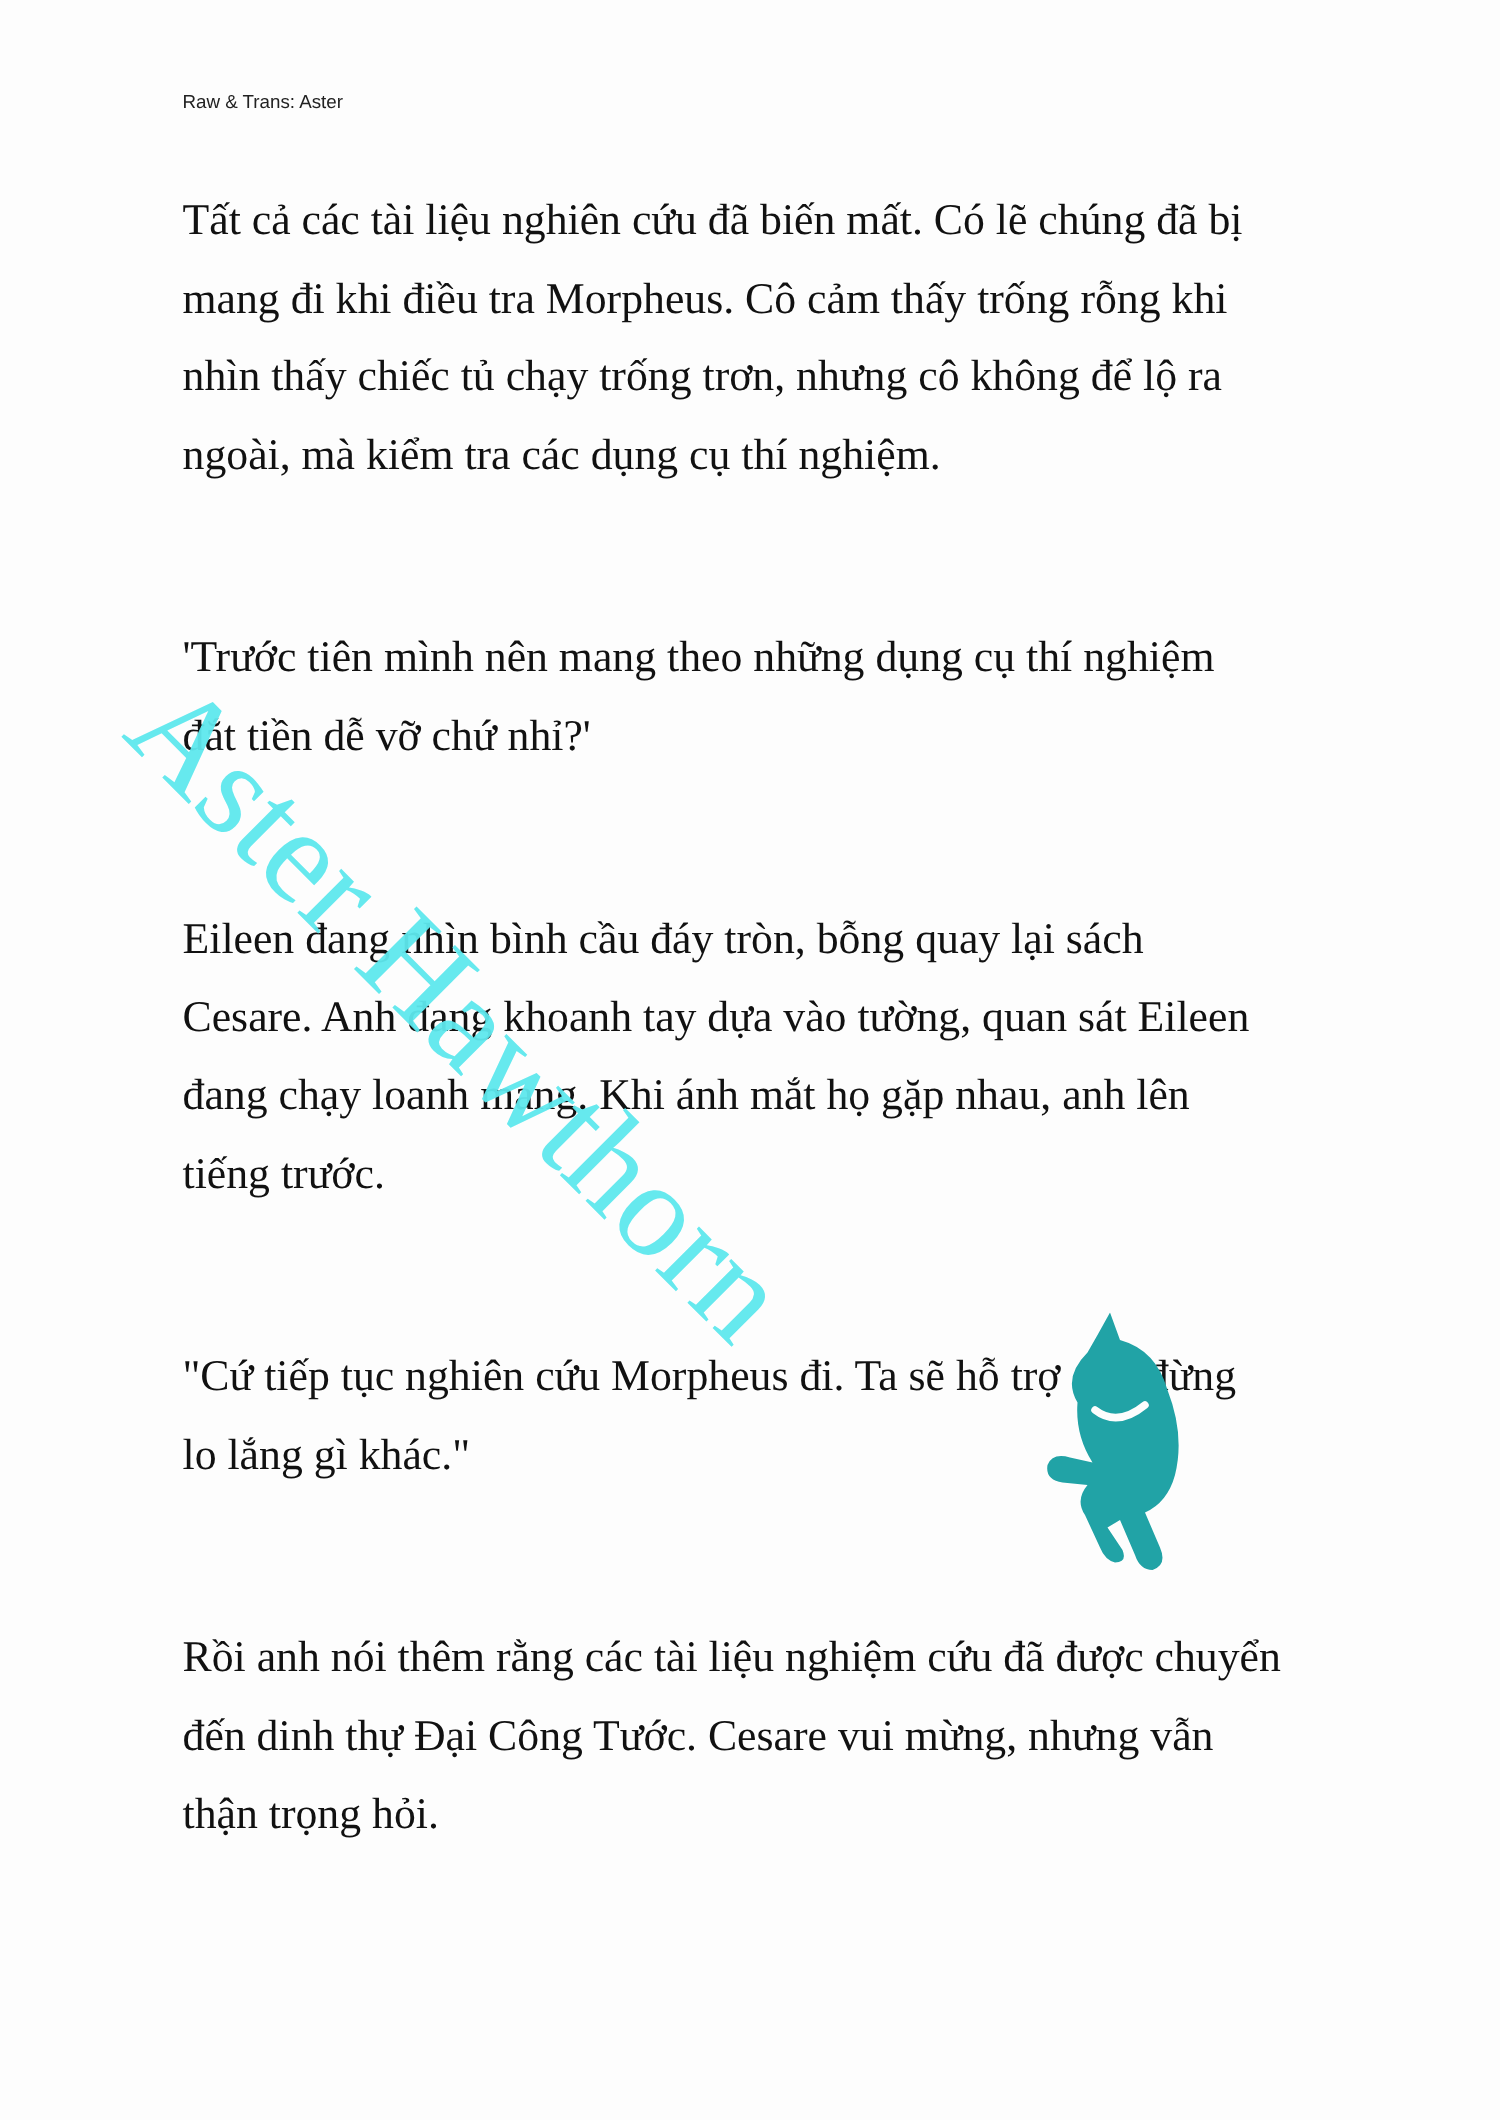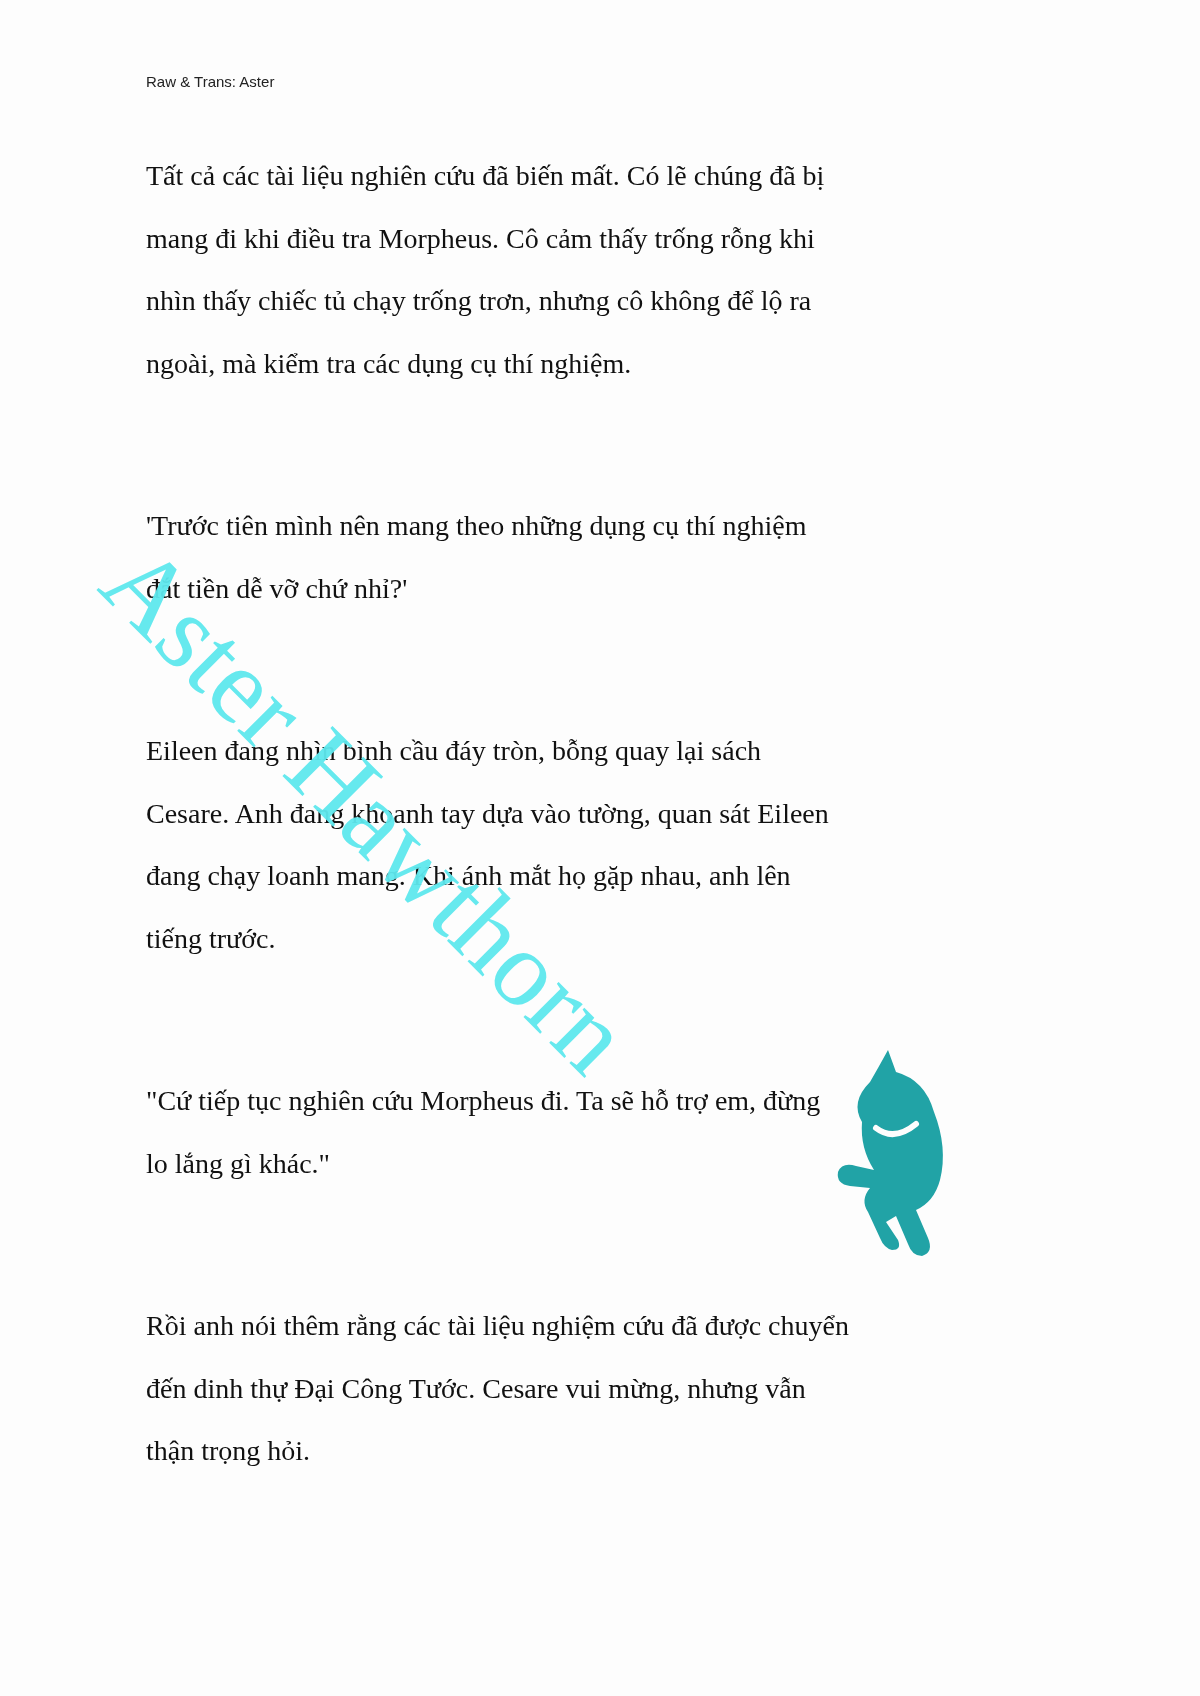--- a/index.html
+++ b/index.html
@@ -6,21 +6,21 @@
   body {
     width: 1200px; height: 1696px; background: #fdfdfd;
     position: relative; overflow: hidden;
   }
   .header {
     position: absolute; left: 146px; top: 73px;
     font-family: "Liberation Sans", sans-serif; font-size: 15px; color: #222;
   }
   .body-text {
     position: absolute; left: 146px; top: 145px; width: 930px;
-    font-family: "Liberation Serif", serif; font-size: 28px; line-height: 62.5px; color: #111;
+    font-family: "Liberation Serif", serif; font-size: 35px; line-height: 62.5px; color: #111;
   }
   .para { margin: 0; }
   .gap { height: 100px; }
   .line { display: block; white-space: nowrap; }
   .watermark {
     position: absolute; left: 165px; top: 520px;
     transform-origin: 0 0; transform: rotate(45deg);
     font-family: "Liberation Serif", serif; font-size: 108px; color: #5ee8ee;
     white-space: nowrap; opacity: 0.95; pointer-events: none;
   }

